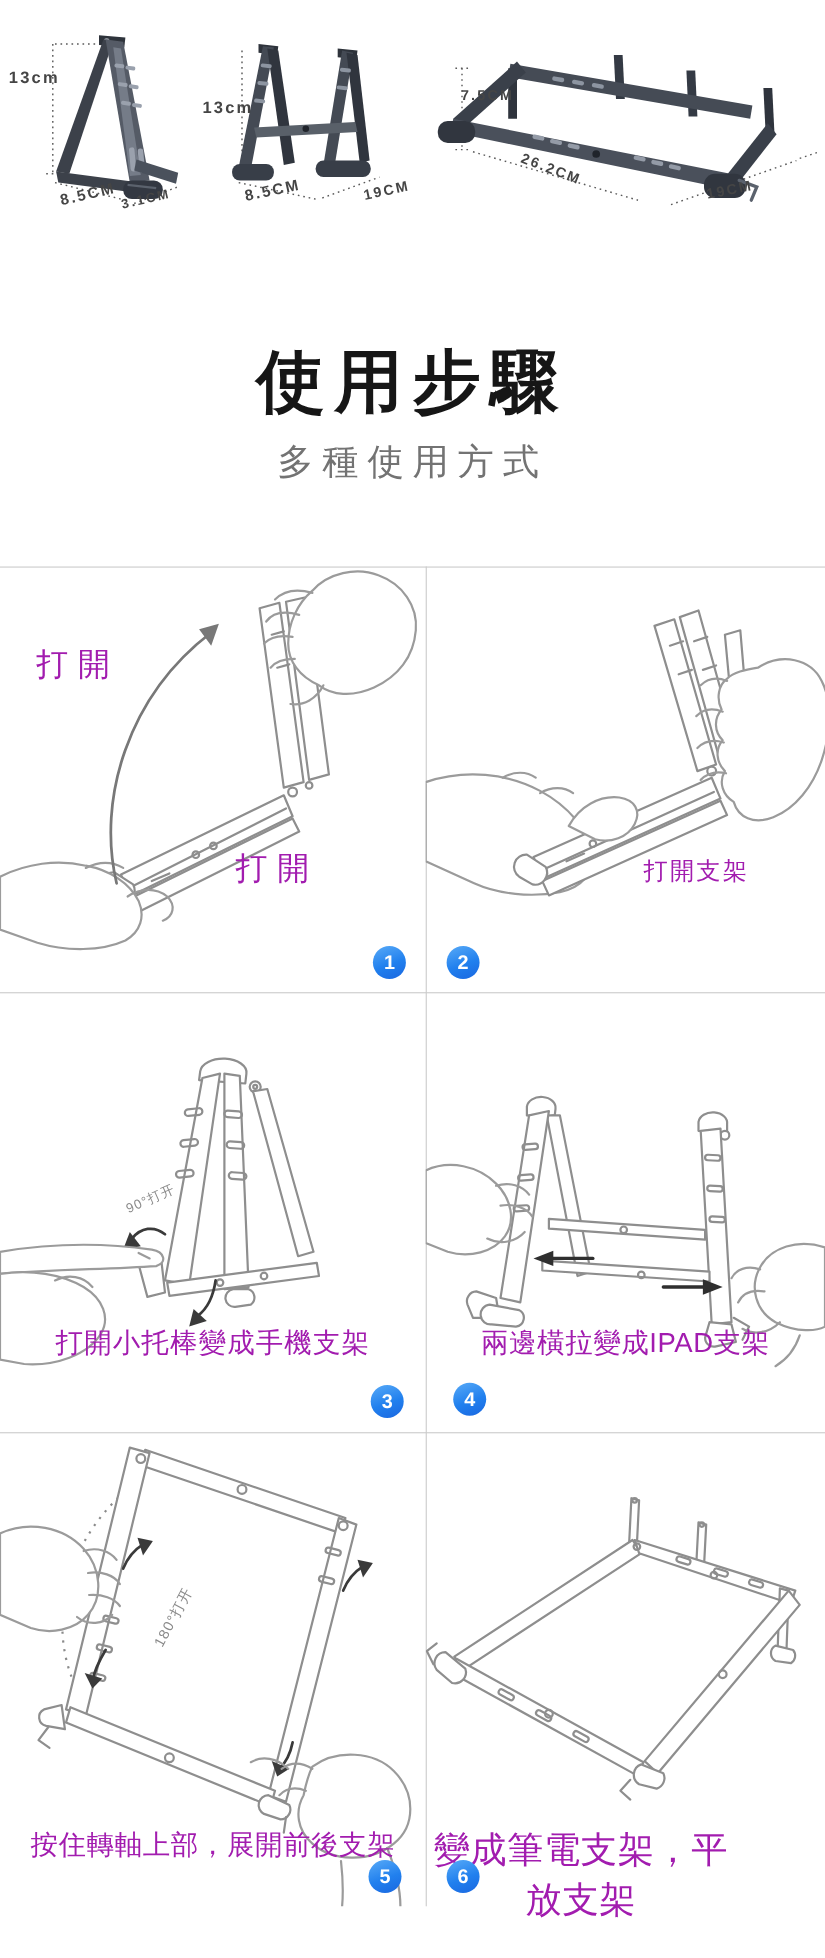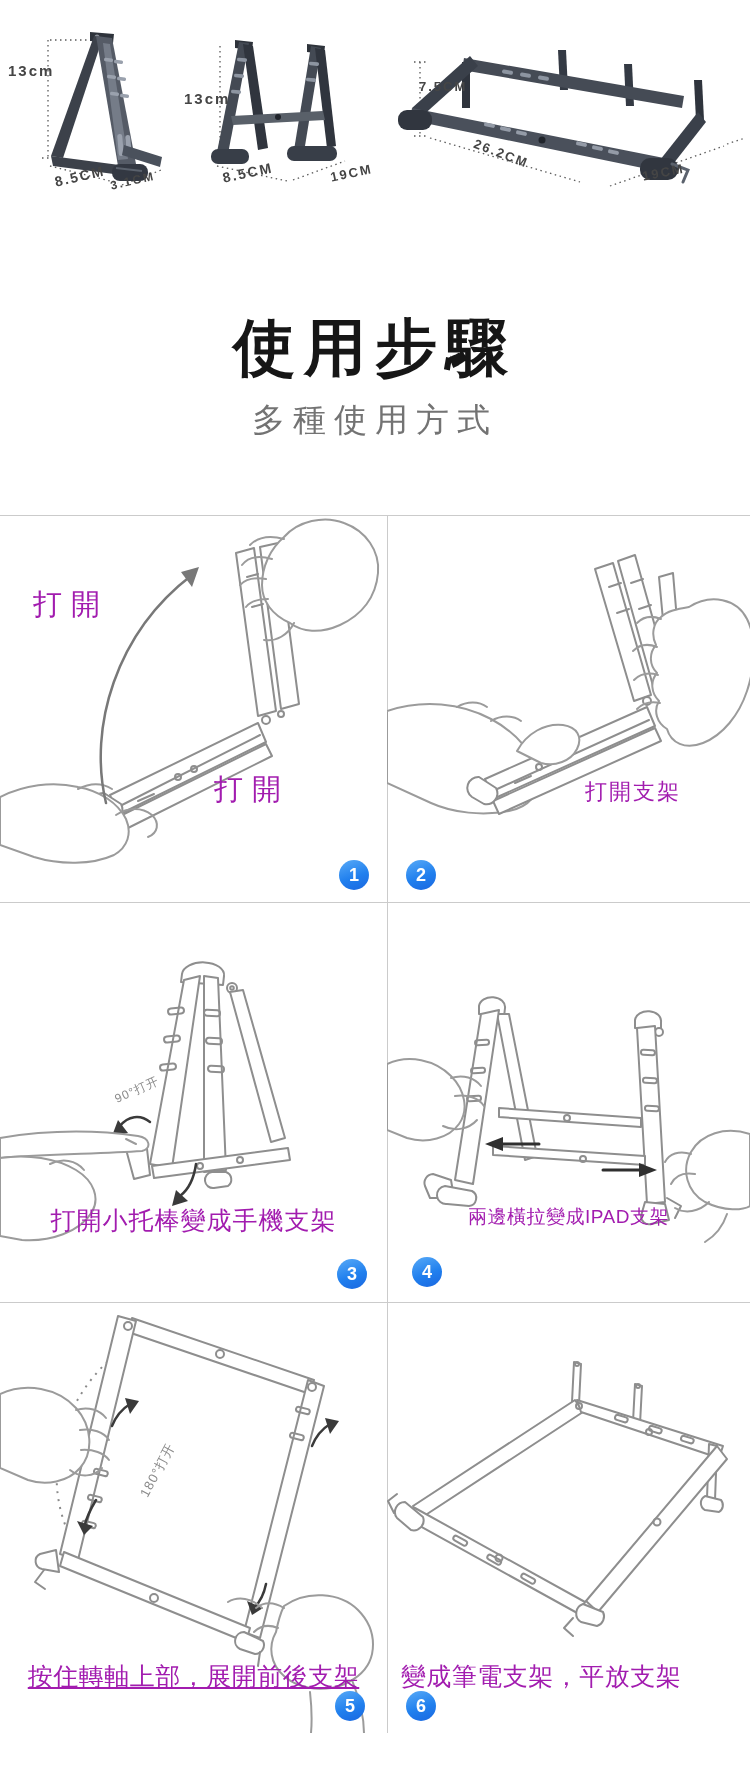--- a/index.html
+++ b/index.html
@@ -370,24 +370,24 @@
       <path class="lw" d="M196,302 a10,10 0 0 0 -2,18 l16,4 a10,10 0 0 0 6,-14 Z"></path>
       <path class="ln" d="M186,316 l-9,10 l9,8"></path>
     </g>
   </svg>
 
   <span class="cap" style="left:33px;top:585px;font-size:29px;letter-spacing:9px;">打開</span>
   <span class="cap" style="left:214px;top:770px;font-size:29px;letter-spacing:9px;">打開</span>
   <span class="cap" style="left:585px;top:777px;font-size:22px;letter-spacing:2px;">打開支架</span>
   <span class="ann" style="left:112px;top:1092px;font-size:12px;transform:rotate(-24deg);">90°打开</span>
   <span class="cap center" style="left:0;width:387px;top:1204px;font-size:25px;letter-spacing:1px;">打開小托棒變成手機支架</span>
-  <span class="cap center" style="left:387px;width:363px;top:1204px;font-size:19px;letter-spacing:0.5px;">兩邊橫拉變成IPAD支架</span>
+  <span class="cap center" style="left:387px;width:363px;top:1204px;font-size:25px;letter-spacing:0.5px;">兩邊橫拉變成IPAD支架</span>
   <span class="ann" style="left:136px;top:1492px;font-size:13px;transform:rotate(-62deg);">180°打开</span>
-  <span class="cap center" style="left:0;width:387px;top:1660px;font-size:25px;letter-spacing:0.5px;text-decoration:underline;">按住轉軸上部，展開前後支架</span>
-  <span class="cap center" style="left:397px;width:288px;top:1660px;font-size:25px;letter-spacing:0.5px;">變成筆電支架，平放支架</span>
+  <span class="cap center" style="left:0;width:387px;top:1660px;font-size:25px;letter-spacing:0.5px;">按住轉軸上部，展開前後支架</span>
+  <span class="cap center" style="left:384px;width:288px;top:1660px;font-size:33px;letter-spacing:0.5px;">變成筆電支架，平放支架</span>
 
   <div class="badge" style="left:339px;top:860px;">1</div>
   <div class="badge" style="left:406px;top:860px;">2</div>
   <div class="badge" style="left:337px;top:1259px;">3</div>
   <div class="badge" style="left:412px;top:1257px;">4</div>
   <div class="badge" style="left:335px;top:1691px;">5</div>
   <div class="badge" style="left:406px;top:1691px;">6</div>
 
 </div>
 

